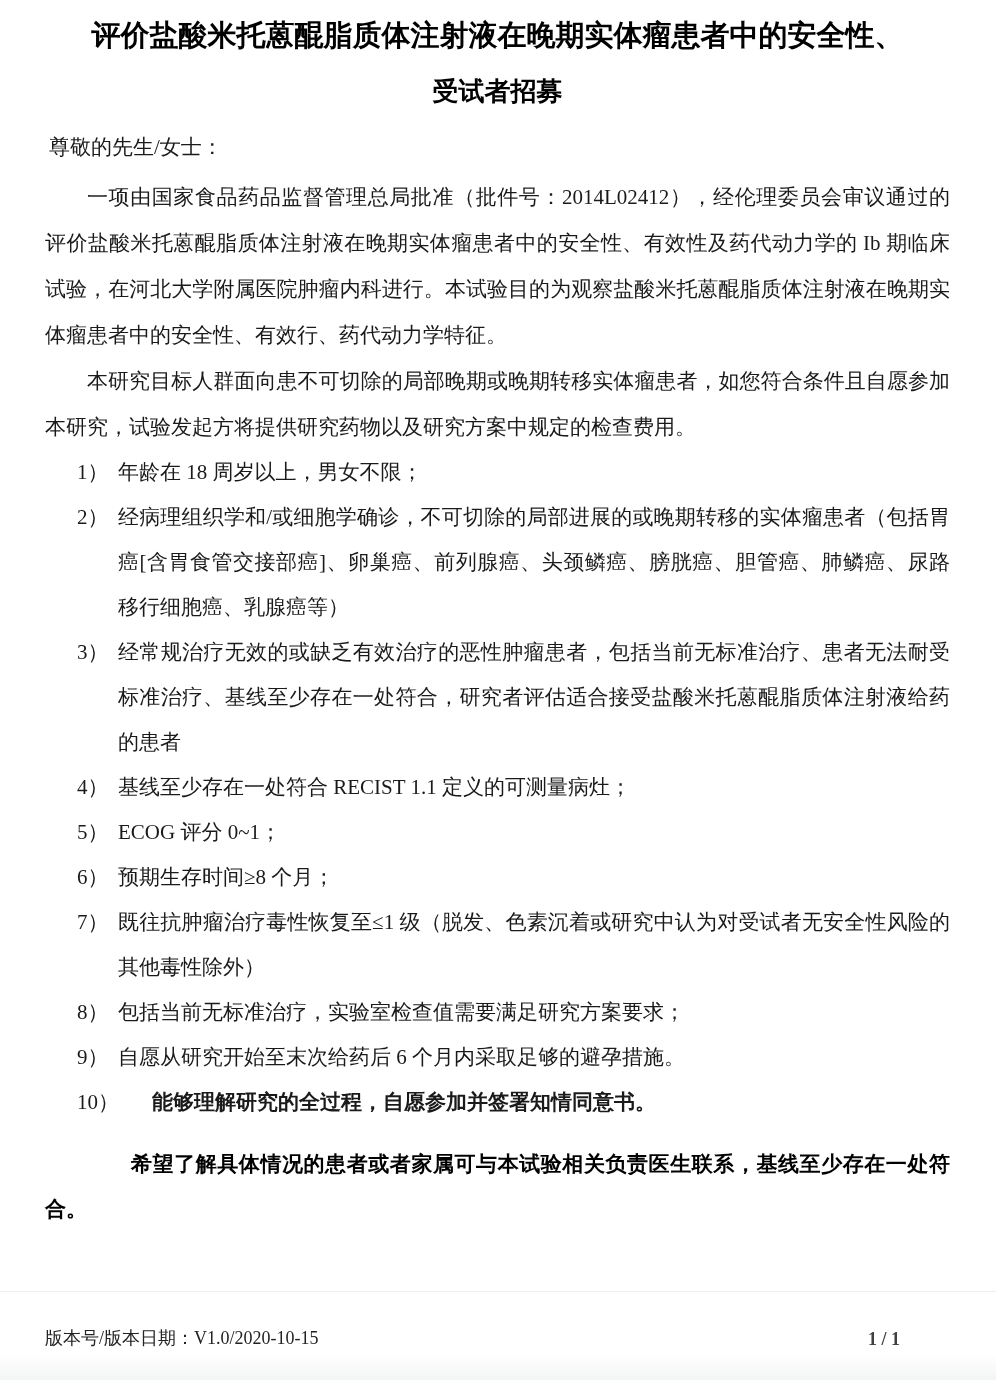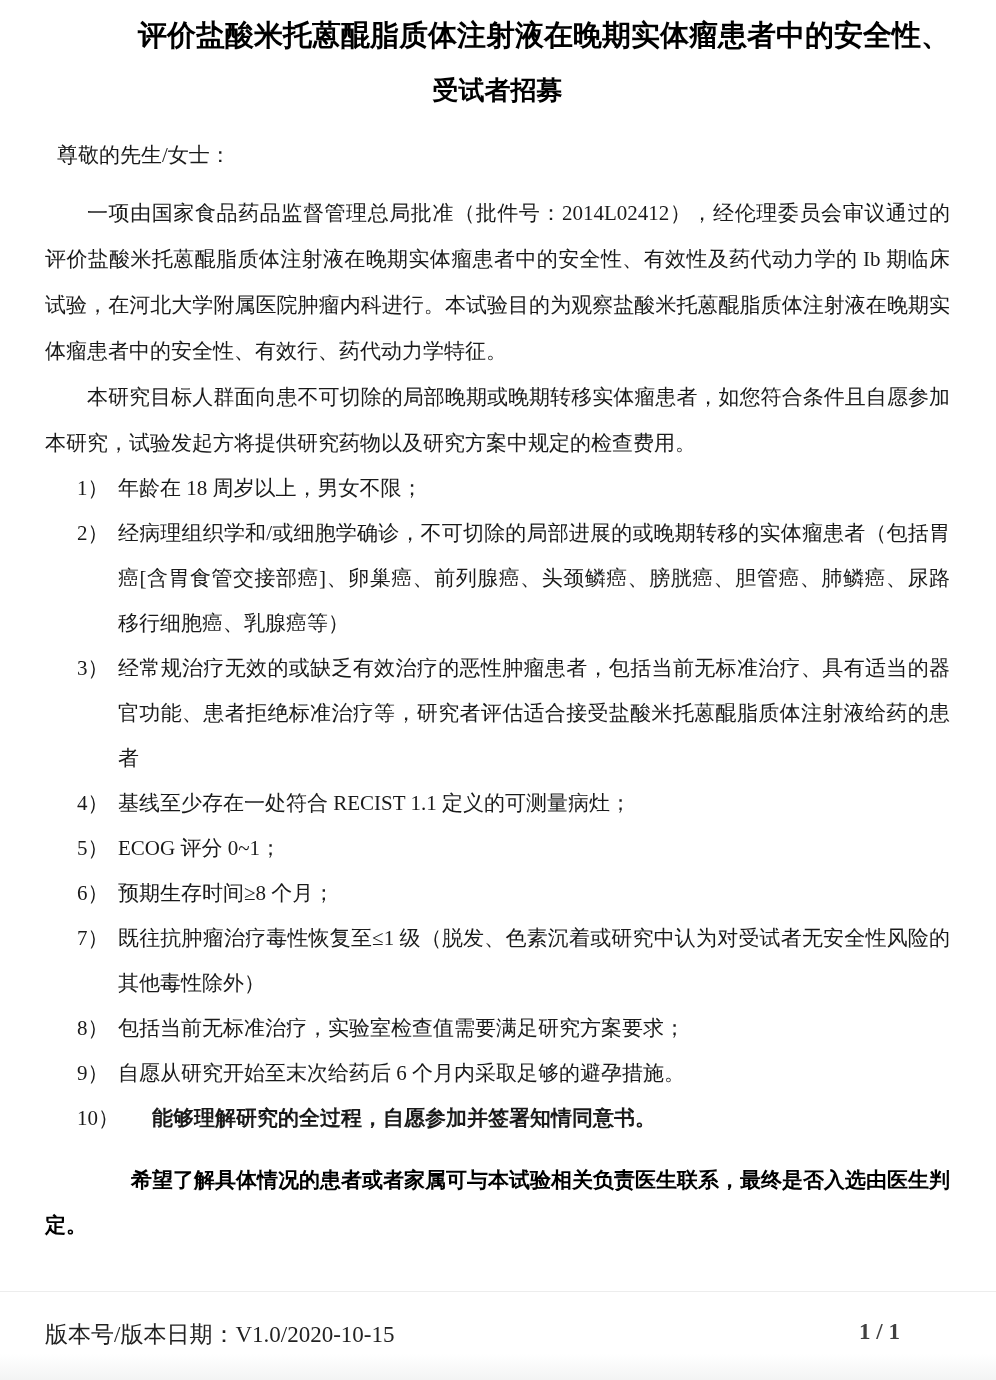--- a/index.html
+++ b/index.html
@@ -13,37 +13,36 @@
     font-family: "Liberation Serif", "DejaVu Serif", serif;
     overflow: hidden;
     box-sizing: border-box;
   }
   .content {
     padding: 6px 46px 0 45px;
   }
   .title {
     font-size: 29px;
     font-weight: bold;
-    text-align: right;
+    text-align: center;
     line-height: 58px;
     color: #000;
   }
   .subtitle {
     font-size: 26px;
     font-weight: bold;
     text-align: center;
     line-height: 56px;
     color: #000;
     margin: 0;
-    font-family: Liberation Mono, monospace;
   }
   .salutation {
     font-size: 21px;
     line-height: 46px;
-    margin: 12px;
+    margin: 4px;
     font-family: Liberation Serif, serif;
   }
   .para {
     font-size: 21px;
     line-height: 46px;
     text-align: justify;
     text-indent: 42px;
     margin: 0;
   }
   .criteria-heading {
@@ -80,22 +79,22 @@
     height: 1px;
     background: #ededed;
   }
   .footer {
     position: absolute;
     left: 45px;
     right: 46px;
     bottom: 30px;
     display: flex;
     justify-content: space-between;
-    align-items: flex-start;
-    font-size: 23px;
+    align-items: flex-end;
+    font-size: 18px;
     color: #222;
   }
   .footer .page-num {
     font-weight: bold;
     padding-right: 50px;
     color: #404040;
   }
   .bottom-shade {
     position: absolute;
     left: 0; right: 0; bottom: 0;
@@ -126,21 +125,21 @@
     <span class="text">年龄在 18 周岁以上，男女不限；</span>
   </li>
 
   <li>
     <span class="num">2）</span>
     <span class="text">经病理组织学和/或细胞学确诊，不可切除的局部进展的或晚期转移的实体瘤患者（包括胃癌[含胃食管交接部癌]、卵巢癌、前列腺癌、头颈鳞癌、膀胱癌、胆管癌、肺鳞癌、尿路移行细胞癌、乳腺癌等）</span>
   </li>
 
   <li>
     <span class="num">3）</span>
-    <span class="text">经常规治疗无效的或缺乏有效治疗的恶性肿瘤患者，包括当前无标准治疗、具有适当的器官功能、患者拒绝标准治疗等，研究者评估适合接受盐酸米托蒽醌脂质体注射液给药的患者</span>
+    <span class="text">经常规治疗无效的或缺乏有效治疗的恶性肿瘤患者，包括当前无标准治疗、患者无法耐受标准治疗、基线至少存在一处符合，研究者评估适合接受盐酸米托蒽醌脂质体注射液给药的患者</span>
   </li>
 
   <li>
     <span class="num">4）</span>
     <span class="text">基线至少存在一处符合 RECIST 1.1 定义的可测量病灶；</span>
   </li>
 
   <li>
     <span class="num">5）</span>
     <span class="text">ECOG 评分 0~1；</span>
@@ -165,21 +164,21 @@
     <span class="num">9）</span>
     <span class="text">自愿从研究开始至末次给药后 6 个月内采取足够的避孕措施。</span>
   </li>
 
   <li>
     <span class="num">10）</span>
     <span class="text wide-gap">能够理解研究的全过程，自愿参加并签署知情同意书。</span>
   </li>
 </ol>
 
-    <p class="closing">希望了解具体情况的患者或者家属可与本试验相关负责医生联系，最终是否入选由医生判定。</p>
+    <p class="closing">希望了解具体情况的患者或者家属可与本试验相关负责医生联系，基线至少存在一处符合。</p>
   </div>
 
   <div class="footer-rule"></div>
   <div class="footer">
     <span>版本号/版本日期：V1.0/2020-10-15</span>
     <span class="page-num">1 / 1</span>
   </div>
   <div class="bottom-shade"></div>
 </div>
 

